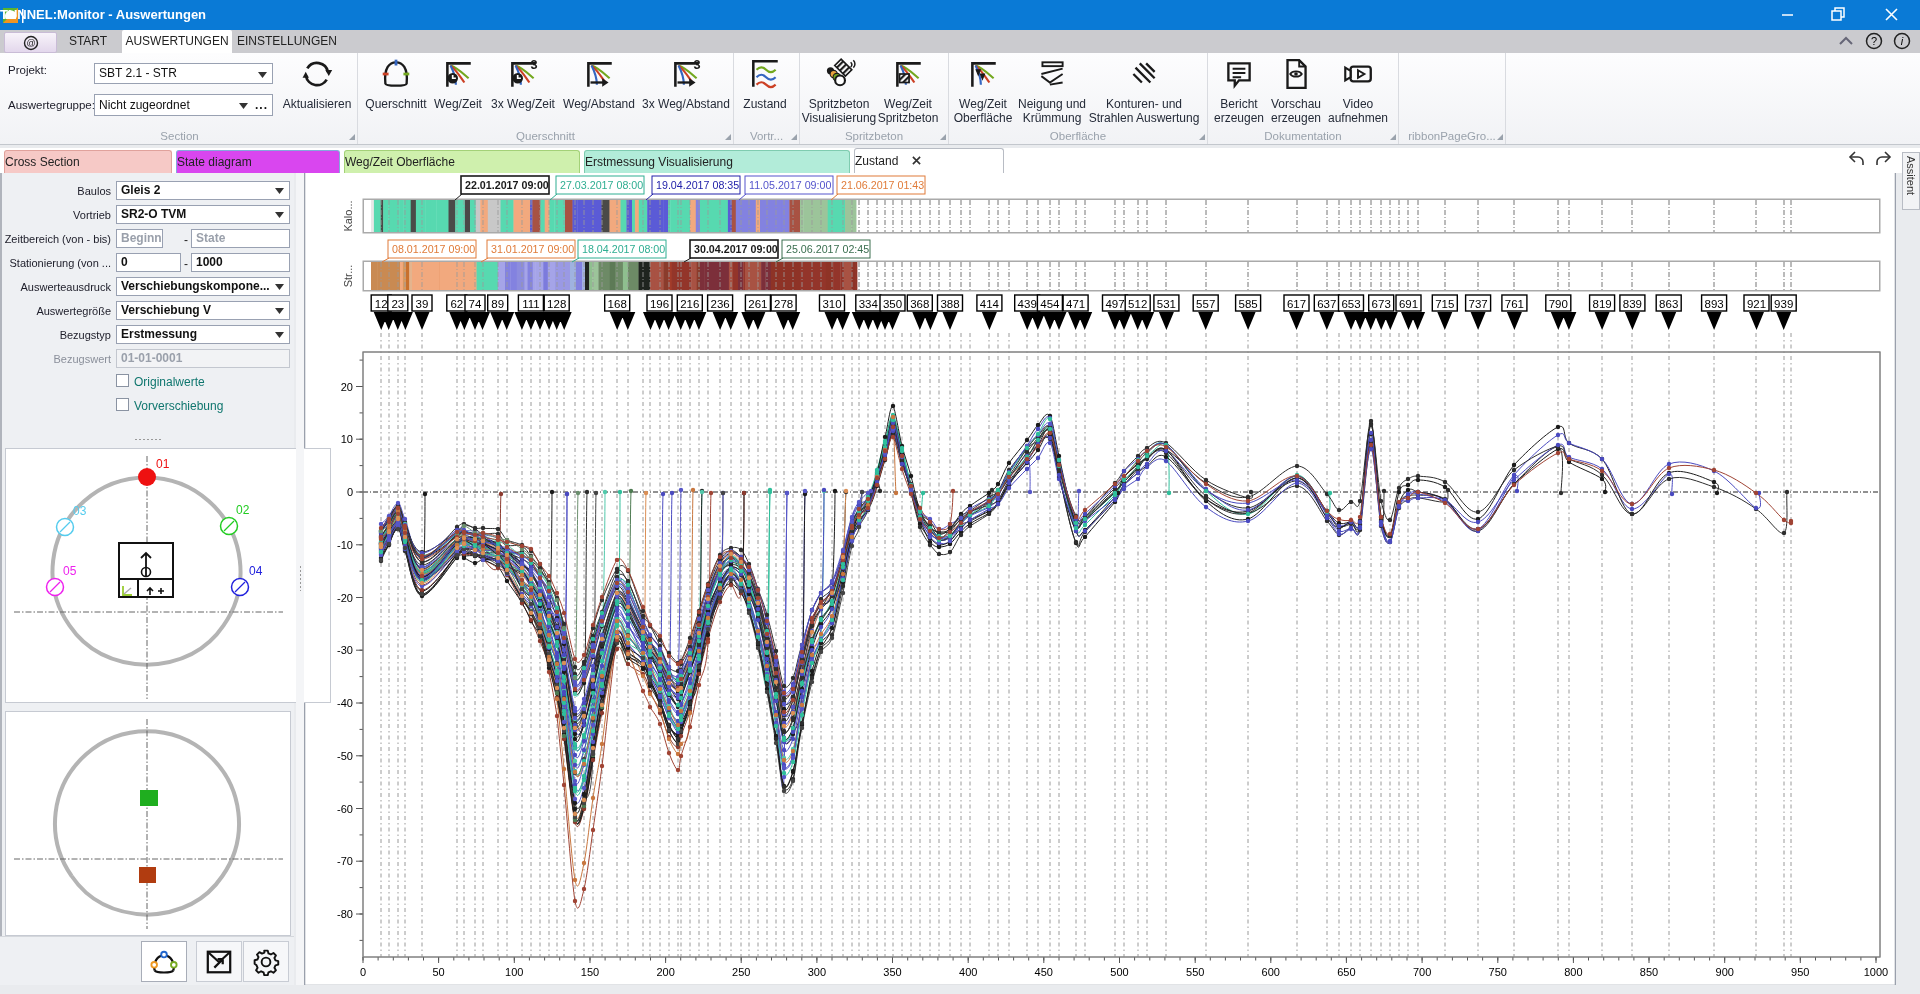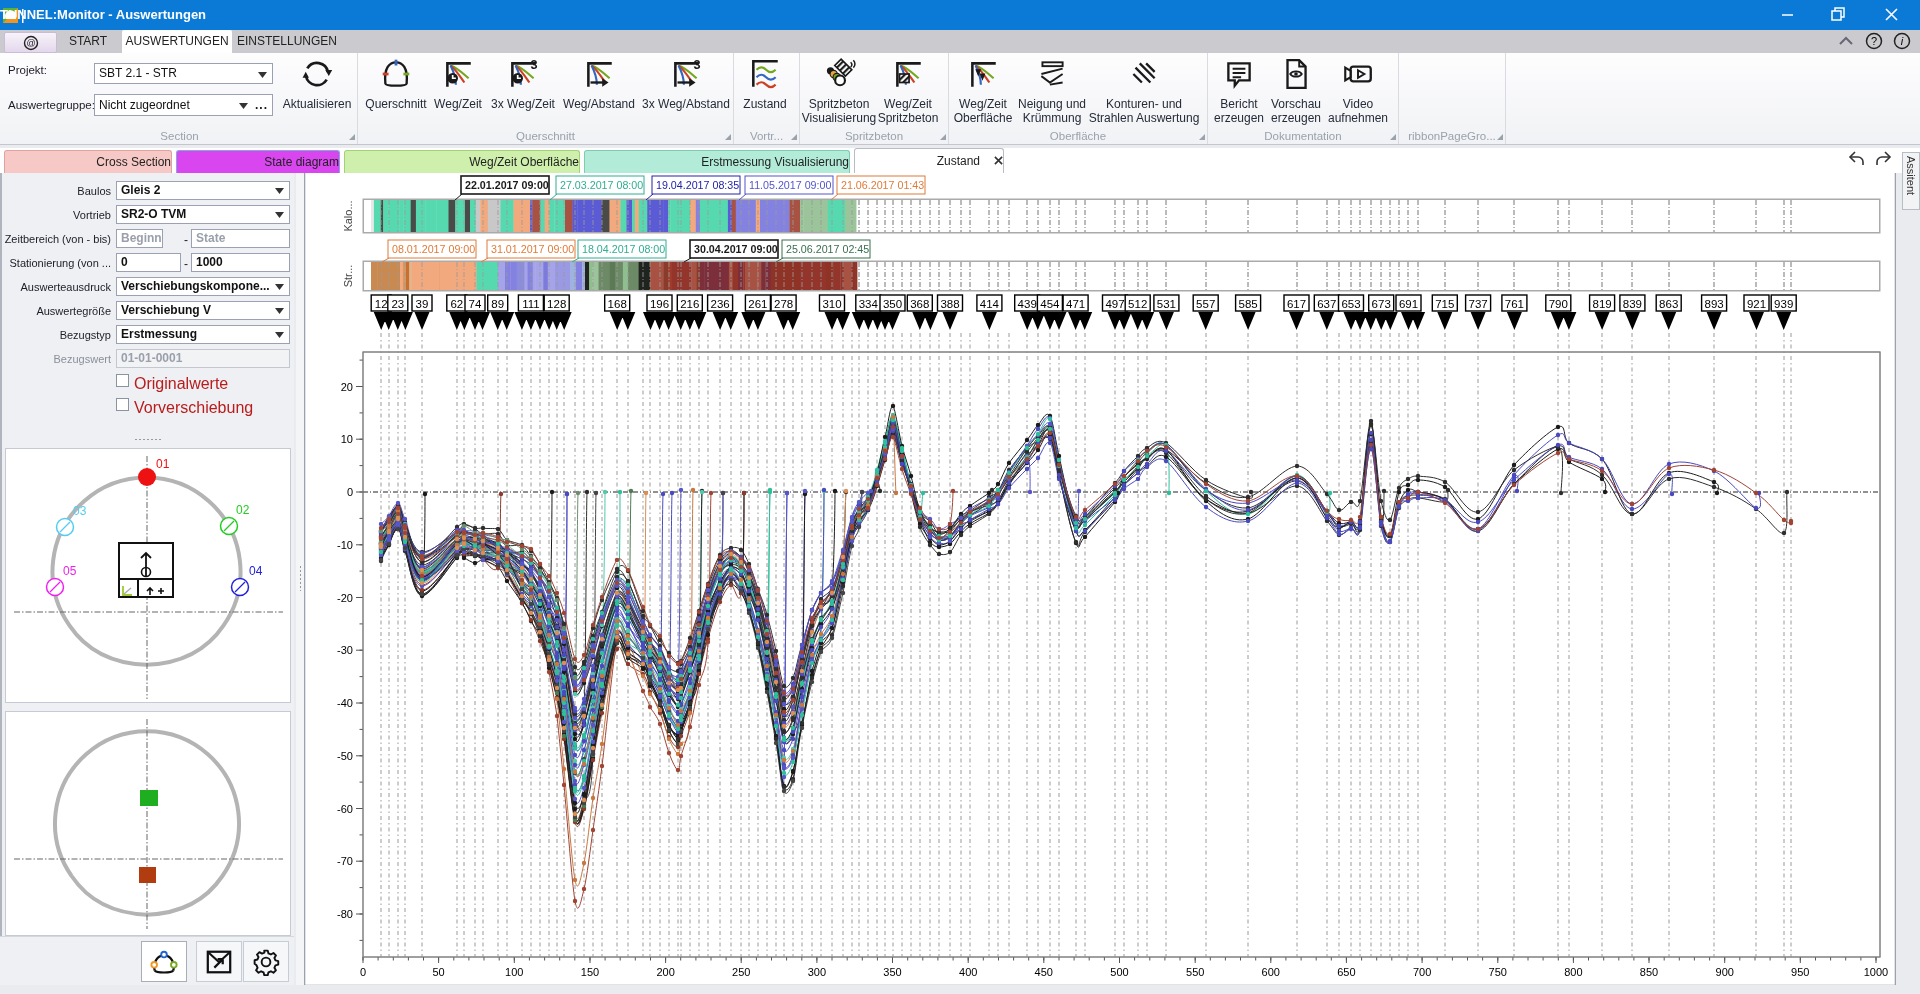--- a/index.html
+++ b/index.html
@@ -8,32 +8,32 @@
 .rtab{position:absolute;top:0;height:23px;line-height:23px;font-size:12px;color:#222;text-align:center}
 #ribbon{position:absolute;left:0;top:53px;width:1920px;height:92px;background:linear-gradient(#fdfdfe,#f1f2f5)}
 #ribbon .edge{position:absolute;left:0;top:91px;width:1920px;height:1px;background:#c3c7cd}
 .rgroup{position:absolute;top:0;height:91px;border-right:1px solid #d9dbe0}
 .rgname{position:absolute;left:0;right:0;bottom:2px;text-align:center;font-size:11.5px;color:#9aa2ac;white-space:nowrap}
 .rcorner{position:absolute;right:2px;bottom:4px}
 .rbtn{position:absolute;top:4px;text-align:center}
 .rbtn svg{display:inline-block}
 .rlab{font-size:12px;color:#252b38;line-height:14px;margin-top:2px;white-space:nowrap}
 #dtabs{position:absolute;left:0;top:148px;width:1920px;height:25px;background:#fff;z-index:3}
-.dtab{position:absolute;top:2px;height:23px;line-height:22px;text-align:right;font-size:12px;color:#222;border:1px solid;border-bottom:none;border-radius:3px 3px 0 0}
+.dtab{position:absolute;top:2px;height:23px;line-height:22px;text-align:left;font-size:12px;color:#222;border:1px solid;border-bottom:none;border-radius:3px 3px 0 0}
 .dtab.active{top:0;height:25px;line-height:24px;background:#fff;border-color:#b8bcc4}
 #panel{position:absolute;left:0;top:173px;width:294px;height:812px;background:#eef0f3;border-left:2px solid #b0b4bc}
 .flab{position:absolute;left:0;width:111px;text-align:right;font-size:11px;color:#1c1c28;white-space:nowrap}
 .flab.dim{color:#8a8f9a}
 .inp{position:absolute;height:19px;background:#fff;border:1px solid #99a1b2;font-size:12px;font-weight:bold;color:#111;padding:1px 4px;line-height:15px;white-space:nowrap}
 .inp.dis{background:#f2f3f5;border-color:#c3c7cf}
 .ph{color:#9aa0ab}
 .arr{position:absolute;right:5px;top:6px}
 .dash{position:absolute;font-size:12px;color:#222}
 .chk{position:absolute;width:13px;height:13px;background:#fff;border:1px solid #8a93a2}
-.chklab{position:absolute;font-size:16px;color:#b91c1c}
+.chklab{position:absolute;font-size:12px;color:#0f766e}
 .sdots{position:absolute;left:134px;width:28px;height:3px;background-image:radial-gradient(circle,#999 34%,transparent 40%);background-size:4px 3px}
 .wbox{position:absolute;left:5px;background:#fff;border:1px solid #c6cad2}
 #ptools{position:absolute;left:0;top:936px;width:294px;height:49px;border-top:1px solid #d4d7dc;background:#eef0f3}
 .pbtn{position:absolute;top:4px;width:46px;height:41px;text-align:center;padding-top:6px}
 .pbtn.sel{background:#fff;border:1px solid #a8adb8}
 .pbtn.raised{background:#f6f7f9;border:1px solid #c8ccd4}
 #chartwrap{position:absolute;left:304px;top:148px;width:1592px;height:846px}
 #bottom{position:absolute;left:0;top:985px;width:1920px;height:9px;background:#e9ebee}
 #assist{position:absolute;left:1902px;top:152px;width:18px;height:58px;background:#f2f3f5;border:1px solid #b8bcc4;z-index:4}
 #assist span{position:absolute;left:14px;top:3px;font-size:11px;color:#333;transform:rotate(90deg);transform-origin:0 0;white-space:nowrap}
@@ -818,21 +818,21 @@
 <div class="inp" style="left:116px;top:325px;width:174px">Erstmessung<svg class="arr" width="9" height="6" viewBox="0 0 9 6">
       <path d="M0 0h9L4.5 6z" fill="#333"></path>
     </svg></div>
 <div class="flab dim" style="top:353px">Bezugswert</div>
 <div class="inp dis" style="left:116px;top:349px;width:174px"><span class="ph">01-01-0001</span></div>
 <div class="chk" style="left:116px;top:374px"></div>
 <div class="chklab" style="left:134px;top:375px">Originalwerte</div>
 <div class="chk" style="left:116px;top:398px"></div>
 <div class="chklab" style="left:134px;top:399px">Vorverschiebung</div>
 <div class="sdots" style="top:438px"></div>
-<div class="wbox" style="top:448px;width:286px;height:255px"><svg width="284" height="253" viewBox="6 448 284 253" font-family="Liberation Sans, sans-serif">
+<div class="wbox" style="top:448px;width:326px;height:255px"><svg width="284" height="253" viewBox="6 448 284 253" font-family="Liberation Sans, sans-serif">
       <path d="M 69.4 624.3 A 94.0 94.0 0 1 1 223.6 624.3 Q 198.2 661.9 146.5 663.8 Q 94.8 661.9 69.4 624.3" fill="none" stroke="#b4b4b4" stroke-width="4"></path>
       <path d="M147 455 V698" stroke="#666" stroke-width="1" stroke-dasharray="6 2 1.5 2" fill="none"></path>
       <path d="M14 611 H283" stroke="#666" stroke-width="1" stroke-dasharray="6 2 1.5 2" fill="none"></path>
       <circle cx="147" cy="476" r="9" fill="#ee1111"></circle>
       <text x="156" y="467" font-size="12" fill="#ee1111">01</text>
       <circle cx="229" cy="525" r="8.5" fill="#fff" stroke="#22cc22" stroke-width="1.5"></circle>
       <path d="M224 530L234 520" stroke="#22cc22" stroke-width="1.2"></path>
       <text x="236" y="513" font-size="12" fill="#22cc22">02</text>
       <circle cx="65" cy="526" r="8.5" fill="#fff" stroke="#55ccee" stroke-width="1.5"></circle>
       <path d="M60 531L70 521" stroke="#55ccee" stroke-width="1.2"></path>

